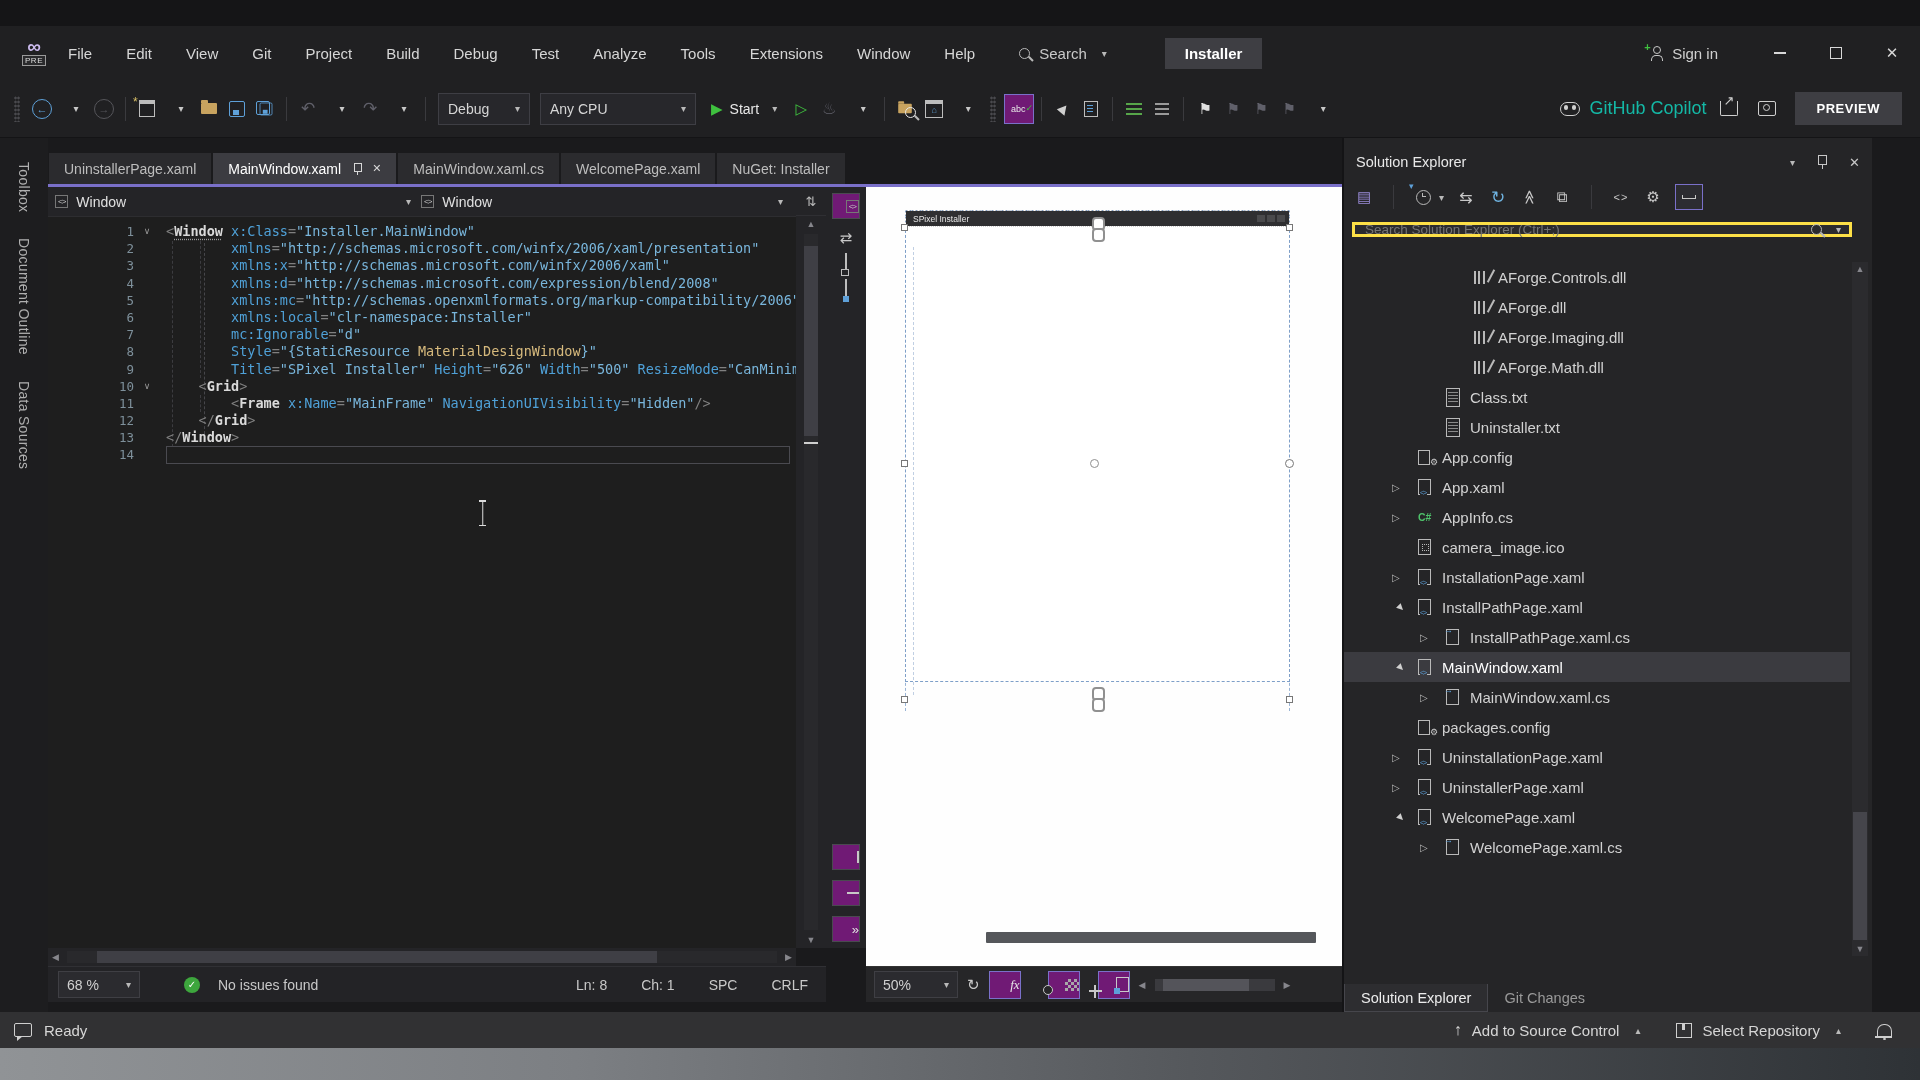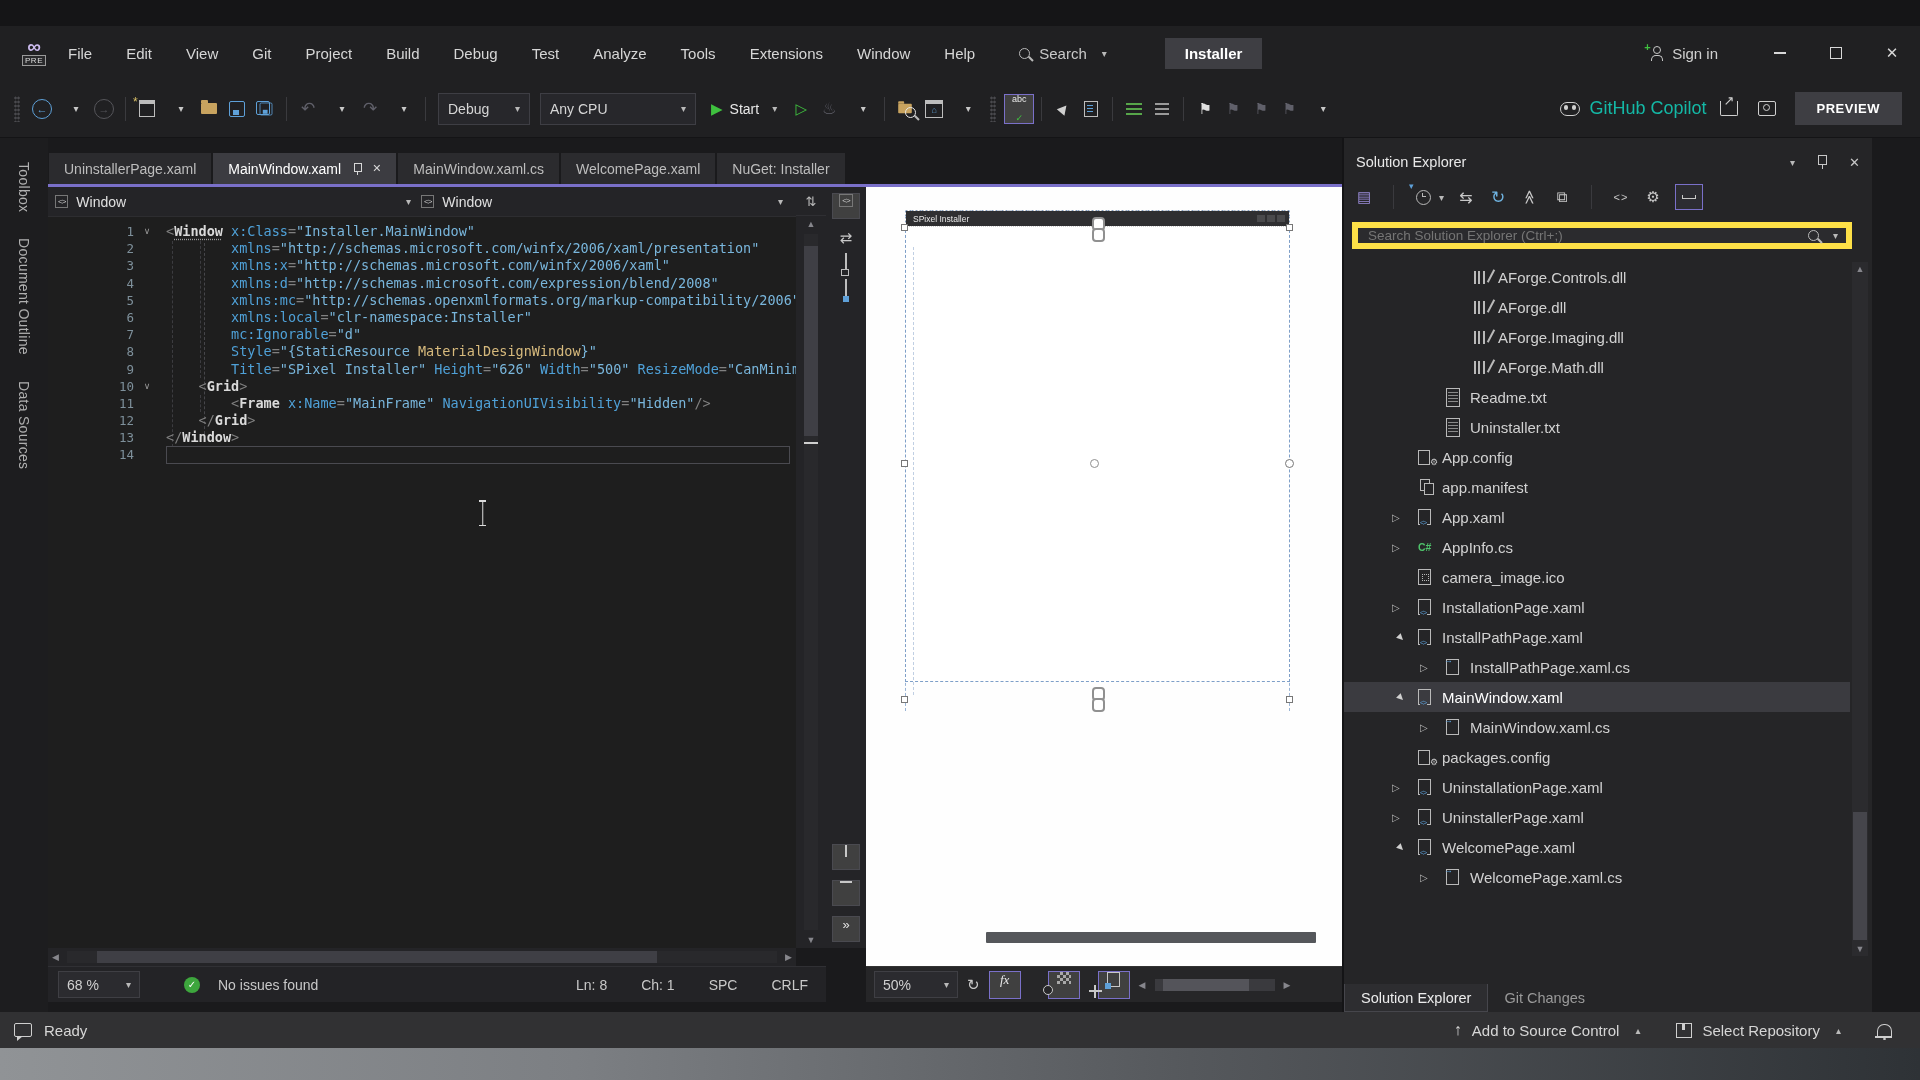--- a/index.html
+++ b/index.html
@@ -51,21 +51,21 @@
   .saveall{position:relative;width:18px;height:16px;}
   .saveall .floppy{position:absolute;right:0;bottom:0;}
   .saveall::before{content:"";position:absolute;left:0;top:0;width:12px;height:12px;border:1.6px solid #5ea0d8;border-radius:2px;}
   .newproj{width:14px;height:12px;border:1.5px solid #bdbdbd;border-top:4px solid #bdbdbd;position:relative;}
   .newproj .spark{position:absolute;left:-7px;top:-9px;color:#d9c067;font-size:12px;}
   .findfiles{position:relative;width:18px;height:14px;}
   .findfiles .folder{position:absolute;left:0;top:1px;}
   .findfiles .mag{position:absolute;right:-1px;bottom:-2px;border-color:#e8e8e8;}
   .winhome{width:16px;height:13px;border:1.4px solid #bdbdbd;border-top:4px solid #bdbdbd;display:flex;align-items:center;justify-content:center;}
   .winhome span{color:#5ea0d8;font-size:9px;line-height:6px;}
-  .boxicon{width:28px;height:28px;border:1px solid #4a4a50;background:#404040;display:flex;flex-direction:column;align-items:center;justify-content:space-between;flex:0 0 auto;}
+  .boxicon{width:28px;height:28px;border:1px solid #4a4a50;background:#701a75;display:flex;align-items:center;justify-content:flex-end;flex:0 0 auto;}
   .boxicon.active{border-color:#7a70c9;}
   .abcbox .t{font-size:9px;color:#e8e8e8;line-height:8px;}
   .abcbox .c{font-size:9px;color:#3fc13f;line-height:9px;}
   .cursor-arrow{width:0;height:0;border-left:9px solid #d0d0d0;border-top:5px solid transparent;border-bottom:5px solid transparent;transform:rotate(-50deg);}
   .docarrow{width:12px;height:14px;border:1.4px solid #bdbdbd;position:relative;}
   .docarrow::after{content:"";position:absolute;left:2px;top:3px;width:6px;height:1.5px;background:#5ea0d8;box-shadow:0 3px 0 #5ea0d8,0 6px 0 #5ea0d8;}
   .indent-ic{width:16px;height:12px;background:repeating-linear-gradient(0deg,#57a64a 0 2px,transparent 2px 5px);}
   .indent-ic.alt{background:repeating-linear-gradient(0deg,#9a9a9a 0 2px,transparent 2px 5px);width:14px;}
   .copilot{width:18px;height:12px;border:1.6px solid #cfcfcf;border-radius:7px;position:relative;}
   .copilot::before,.copilot::after{content:"";position:absolute;top:2px;width:4px;height:5px;border-radius:2px;background:#cfcfcf;}
@@ -190,21 +190,21 @@
   .pin-ic::after{content:"";position:absolute;left:4.5px;top:9px;width:1.3px;height:5px;background:#c8c8c8;}
   .se-toolbar{position:absolute;left:0;top:42px;width:100%;height:34px;display:flex;align-items:center;padding:0 10px;box-sizing:border-box;gap:12px;color:#c8c8c8;}
   .se-toolbar .ticon{display:flex;align-items:center;justify-content:center;min-width:20px;height:24px;}
   .clock{width:13px;height:13px;border:1.6px solid #b9b9b9;border-radius:50%;position:relative;}
   .clock::after{content:"";position:absolute;left:5px;top:2px;width:1.5px;height:4px;background:#b9b9b9;}
   .clock::before{content:"";position:absolute;left:5px;top:5px;width:4px;height:1.5px;background:#b9b9b9;}
   .funnel{position:absolute;left:-4px;top:-4px;color:#5ea0d8;font-size:9px;}
   .rot90{transform:rotate(90deg);display:inline-block;}
   .previewsel{width:26px;height:24px;border:1px solid #7a70c9;background:#2c2c31;display:flex;align-items:center;justify-content:center;}
   .previewsel i{width:12px;height:3px;border:1.2px solid #c8c8c8;border-top:none;display:block;}
-  .se-search{position:absolute;left:8px;top:84px;width:500px;height:27px;background:#2b2b2e;border:6px solid #fde047;display:flex;align-items:center;padding:0 8px;box-sizing:border-box;gap:8px;}
+  .se-search{position:absolute;left:8px;top:84px;width:500px;height:15px;background:#2b2b2e;border:3px solid #fde047;display:flex;align-items:center;padding:0 8px;box-sizing:border-box;gap:8px;}
   .se-search input{flex:1;background:transparent;border:none;outline:none;color:#9a9a9a;font-size:13.5px;font-family:"Liberation Sans",sans-serif;}
   .setree{position:absolute;left:0;top:124px;width:506px;height:692px;overflow:hidden;font-size:15px;color:#d2d2d2;}
   .trow{height:30px;display:flex;align-items:center;box-sizing:border-box;}
   .trow.sel{background:#3b3b40;color:#fff;}
   .tarrow{width:26px;color:#b4b4b4;font-size:10px;flex:0 0 auto;}
   .tarrow.exp{transform:rotate(-45deg);font-size:11px;color:#d0d0d0;width:16px;margin-right:10px;text-align:center;}
   .ti{width:24px;flex:0 0 auto;position:relative;height:16px;display:flex;align-items:center;}
   .ti-dll::before{content:"";width:11px;height:13px;background:repeating-linear-gradient(90deg,#b9b9b9 0 2px,transparent 2px 4.5px);}
   .ti-dll::after{content:"";position:absolute;right:6px;top:0;width:2px;height:14px;background:#b9b9b9;transform:rotate(28deg);}
   .ti-exe::before{content:"";width:11px;height:14px;border:1px dashed #9a9a9a;}
@@ -678,36 +678,31 @@
             <span class="tlabel">AForge.Imaging.dll</span>
           </div>
           <div class="trow" style="padding-left: 104px;">
             <span class="tarrow"></span>
             <span class="ti ti-dll"></span>
             <span class="tlabel">AForge.Math.dll</span>
           </div>
           <div class="trow" style="padding-left: 76px;">
             <span class="tarrow"></span>
             <span class="ti ti-text"></span>
-            <span class="tlabel">Readme.txt</span>
+            <span class="tlabel">Class.txt</span>
           </div>
           <div class="trow" style="padding-left: 76px;">
             <span class="tarrow"></span>
             <span class="ti ti-text"></span>
             <span class="tlabel">Uninstaller.txt</span>
           </div>
           <div class="trow" style="padding-left: 48px;">
             <span class="tarrow"></span>
             <span class="ti ti-config"></span>
             <span class="tlabel">App.config</span>
-          </div>
-          <div class="trow" style="padding-left: 48px;">
-            <span class="tarrow"></span>
-            <span class="ti ti-manifest"></span>
-            <span class="tlabel">app.manifest</span>
           </div>
           <div class="trow" style="padding-left: 48px;">
             <span class="tarrow">▷</span>
             <span class="ti ti-xaml"></span>
             <span class="tlabel">App.xaml</span>
           </div>
           <div class="trow" style="padding-left: 48px;">
             <span class="tarrow">▷</span>
             <span class="ti ti-cs"></span>
             <span class="tlabel">AppInfo.cs</span>

